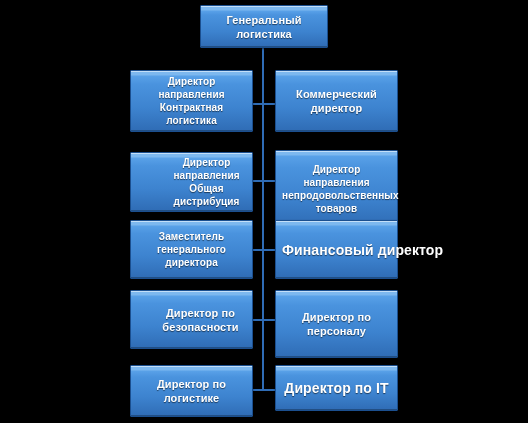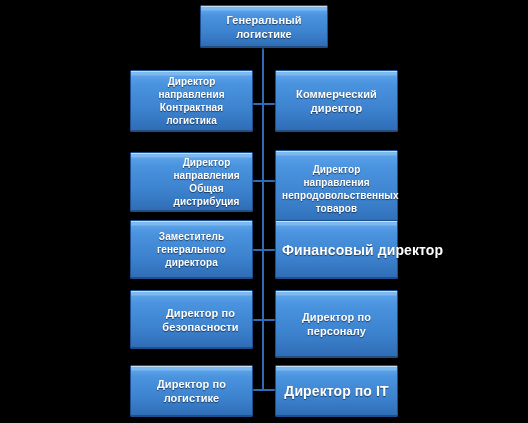--- a/index.html
+++ b/index.html
@@ -90,21 +90,21 @@
     <div class="trunk" style="left:262px; top:103px; height:287px;"></div>
 
     <div class="branch" style="left:240px; top:103px; width:46px;"></div>
     <div class="branch" style="left:240px; top:180px; width:46px;"></div>
     <div class="branch" style="left:240px; top:249px; width:46px;"></div>
     <div class="branch" style="left:240px; top:319px; width:46px;"></div>
     <div class="branch" style="left:240px; top:389px; width:46px;"></div>
   </div>
 
   <div class="node" style="left:200px; top:5px; width:128px; height:43px;">
-    <span class="label">Генеральный логистике</span>
+    <span class="label">Генеральный логистика</span>
   </div>
 
   <div class="node" style="left:275px; top:70px; width:123px; height:62px;">
     <span class="label">Коммерческий директор</span>
   </div>
   <div class="node wide-text" style="left:130px; top:70px; width:123px; height:62px;">
     <span class="label">Директор направления Контрактная логистика</span>
   </div>
 
   <div class="node wide-text" style="left:130px; top:152px; width:123px; height:60px;padding-left:36px;">
@@ -124,17 +124,17 @@
   <div class="node" style="left:130px; top:290px; width:123px; height:59px;padding-left:24px;">
     <span class="label">Директор по безопасности</span>
   </div>
   <div class="node" style="left:275px; top:290px; width:123px; height:68px;">
     <span class="label">Директор по персоналу</span>
   </div>
 
   <div class="node" style="left:130px; top:365px; width:123px; height:52px;">
     <span class="label">Директор по логистике</span>
   </div>
-  <div class="node single-line" style="left:275px; top:365px; width:123px; height:52px;justify-content:center;">
+  <div class="node single-line" style="left:275px; top:365px; width:123px; height:46px;justify-content:center;">
     <span class="label">Директор по IT</span>
   </div>
 
 </div>
 
 </body></html>

